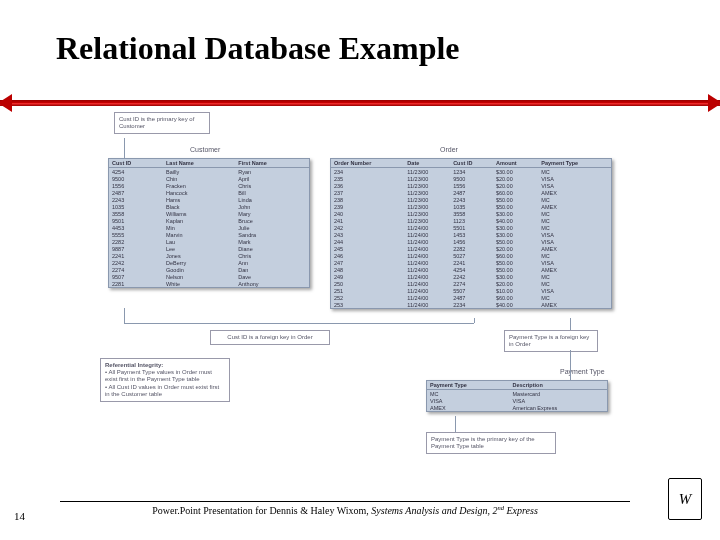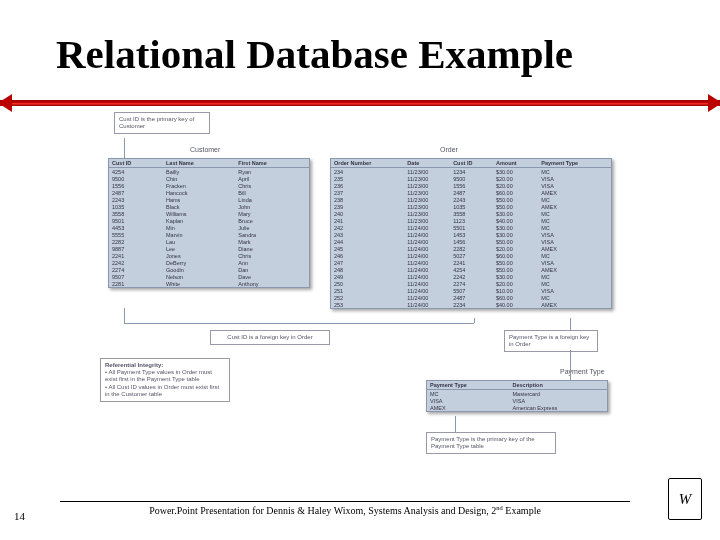--- a/index.html
+++ b/index.html
@@ -1,31 +1,31 @@
 <!DOCTYPE html>
 <html><head>
 <meta charset="utf-8">
 <style>
   body{margin:0;padding:0;width:720px;height:540px;font-family:"Times New Roman",serif;background:#fff;color:#000;position:relative;overflow:hidden}
-  .title{font-size:41px;font-weight:bold;position:absolute;left:56px;top:30px}
+  .title{font-size:32px;font-weight:bold;position:absolute;left:56px;top:30px}
   .redbar{position:absolute;left:0;top:100px;width:720px;height:6px}
   .redbar::before{content:"";position:absolute;left:0;top:0;width:720px;height:3px;background:linear-gradient(#900,#c00)}
   .redbar::after{content:"";position:absolute;left:0;top:3px;width:720px;height:3px;background:linear-gradient(#f33,#900)}
   .arrow-l{position:absolute;left:-2px;top:94px;width:0;height:0;border-top:9px solid transparent;border-bottom:9px solid transparent;border-right:14px solid #b00}
   .arrow-r{position:absolute;right:-2px;top:94px;width:0;height:0;border-top:9px solid transparent;border-bottom:9px solid transparent;border-left:14px solid #b00}
   .diagram{position:absolute;left:90px;top:118px;width:540px;height:335px;font-family:Arial,Helvetica,sans-serif;font-size:6px;color:#556}
   .callout{position:absolute;border:1px solid #99a;background:#fff;padding:3px 4px;color:#556;line-height:1.2}
   .label{position:absolute;color:#556;font-size:7px}
   .tbl{position:absolute;background:#c4cfde;border:1px solid #8a98ae;box-shadow:2px 2px 3px rgba(0,0,0,.35)}
   .tbl table{border-collapse:collapse;width:100%;font-size:5.5px;color:#334}
   .tbl th{font-weight:bold;text-align:left;padding:1px 3px;border-bottom:1px solid #8a98ae;background:#c4cfde}
   .tbl td{padding:0.5px 3px;white-space:nowrap}
   .line{position:absolute;background:#8a98ae}
   .footer{position:absolute;left:60px;bottom:22px;width:570px;border-top:1px solid #000;padding-top:2px;font-size:10px;text-align:center;line-height:1.25}
-  .footer .em{}
+  .footer .em{font-style:italic}
   .slidenum{position:absolute;left:14px;bottom:18px;font-size:11px}
   .logo{position:absolute;right:18px;bottom:20px;width:32px;height:40px;border:1.5px solid #000;border-radius:2px;display:flex;align-items:center;justify-content:center;font-family:"Times New Roman",serif;font-size:15px}
   .logo .inner{position:relative;font-style:italic}
   sup{font-size:.65em}
 </style>
 </head>
 <body>
 
 <div class="title">Relational Database Example</div>
 <div class="redbar"></div>
@@ -327,18 +327,18 @@
         </tbody>
       </table>
     </div>
   <div class="line" style="left:480px;top:232px;width:1px;height:30px"></div>
 
   <div class="line" style="left:365px;top:298px;width:1px;height:16px"></div>
   <div class="callout" style="left:336px;top:314px;width:120px">Payment Type is the primary key of the Payment Type table</div>
 </div>
 
 <div class="footer">
-  <span>Power.Point Presentation for Dennis &amp; Haley Wixom, </span><span class="em">Systems Analysis and Design, 2</span><sup class="em">nd</sup><span class="em"> Example</span><br>
+  <span>Power.Point Presentation for Dennis &amp; Haley Wixom, </span><span class="em">Systems Analysis and Design, 2</span><sup class="em">nd</sup><span class="em"> Express</span><br>
 </div>
 <div class="slidenum">14</div>
 <div class="logo">
     <span class="inner">W</span>
   </div>
 
 </body></html>

